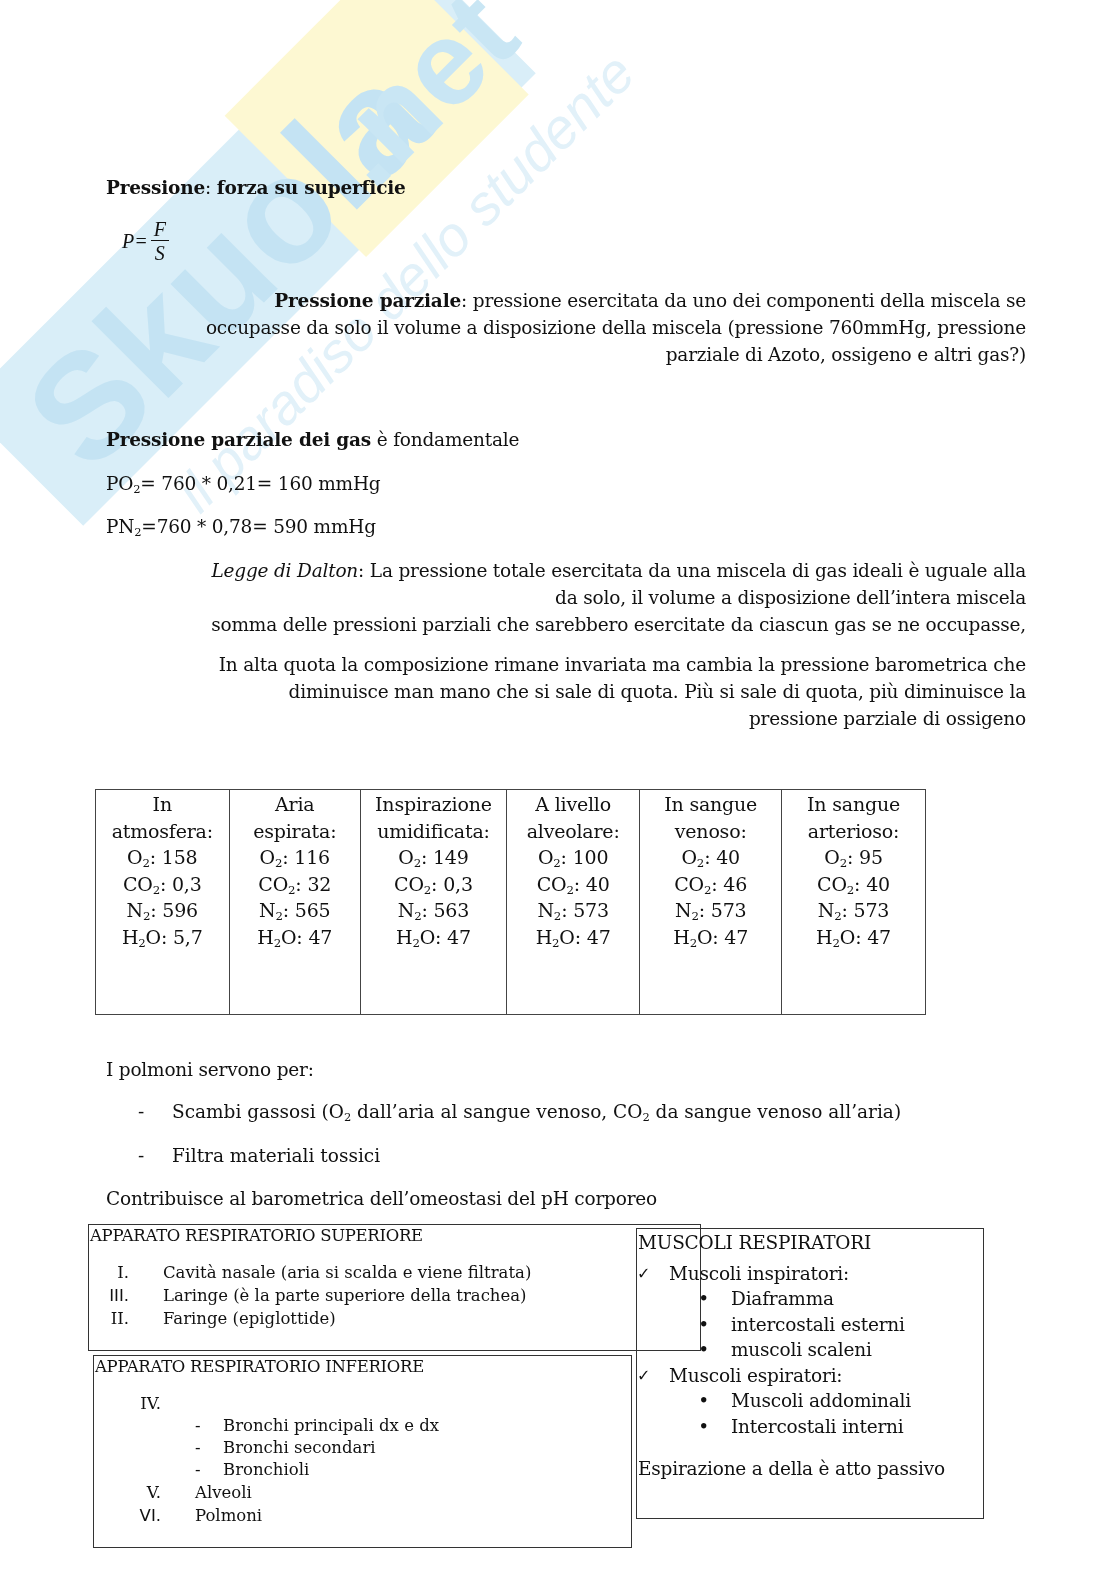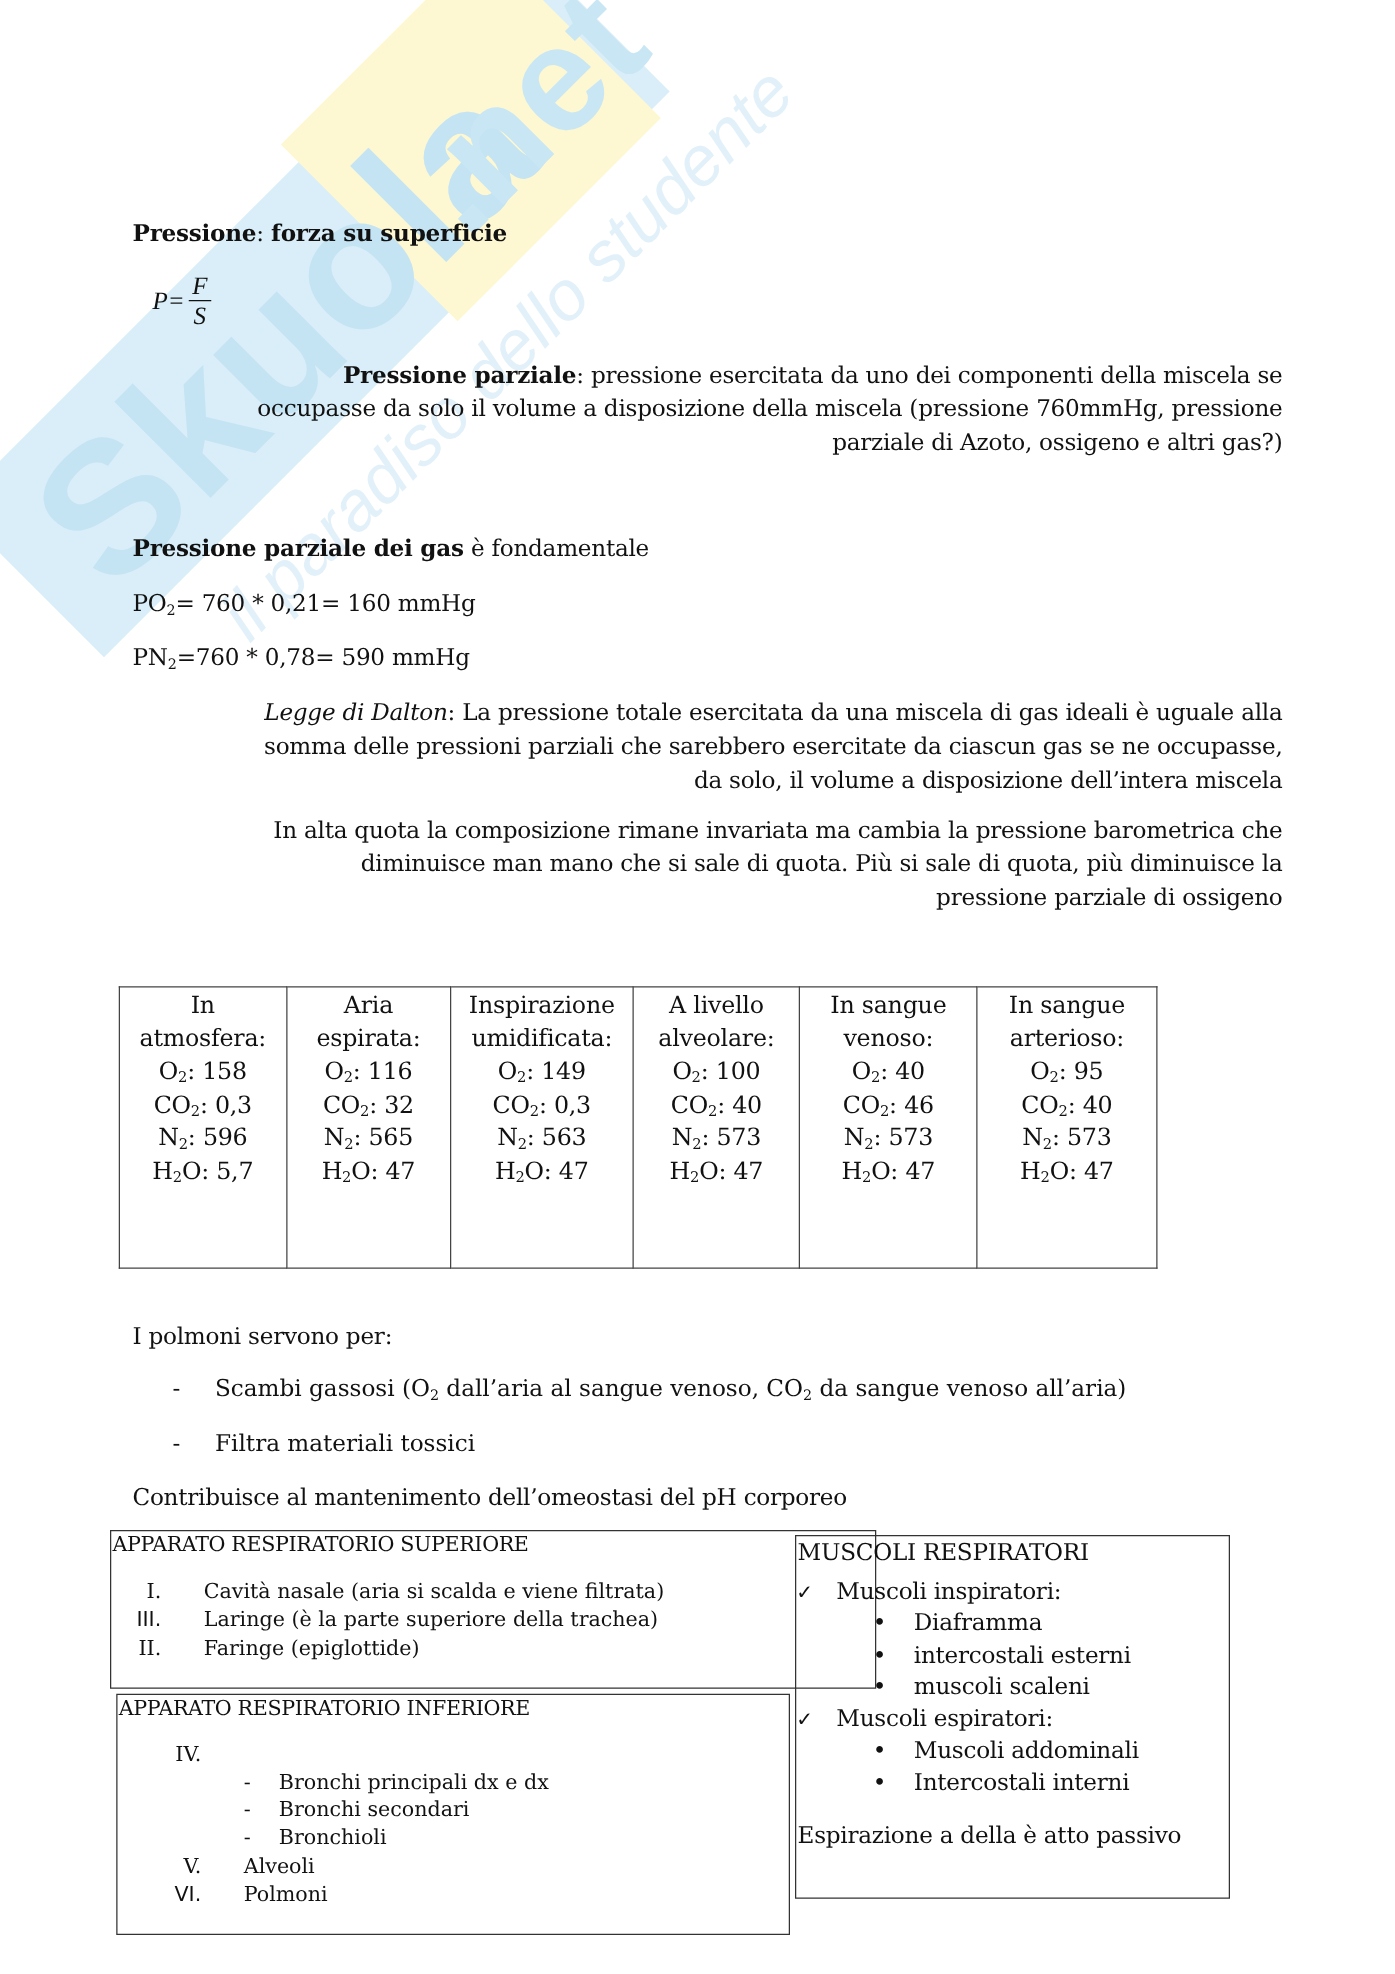--- a/index.html
+++ b/index.html
@@ -62,22 +62,22 @@
 </p>
 <p class="abs p" style="left:106px; top:470px;">
   <span>PO</span><sub>2</sub><span>= 760 * 0,21= 160 mmHg</span>
 </p>
 <p class="abs p" style="left:106px; top:513px;">
   <span>PN</span><sub>2</sub><span>=760 * 0,78= 590 mmHg</span>
 </p>
 
 <div class="abs" style="left:106px; top:557px; width:920px;">
   <p class="p"><i>Legge di Dalton</i><span>: La pressione totale esercitata da una miscela di gas ideali è uguale alla</span></p>
+  <p class="p">da solo, il volume a disposizione dell’intera miscela</p>
   <p class="p">somma delle pressioni parziali che sarebbero esercitate da ciascun gas se ne occupasse,</p>
-  <p class="p">da solo, il volume a disposizione dell’intera miscela</p>
 </div>
 
 <div class="abs" style="left:106px; top:651px; width:920px;">
   <p class="p">In alta quota la composizione rimane invariata ma cambia la pressione barometrica che</p>
   <p class="p">diminuisce man mano che si sale di quota. Più si sale di quota, più diminuisce la</p>
   <p class="p">pressione parziale di ossigeno</p>
 </div>
 
 <table class="gas">
   <tbody>
@@ -136,21 +136,21 @@
 
 <p class="abs p" style="left:106px; top:1056px;">I polmoni servono per:</p>
 <div class="abs dash-item" style="left:138px; top:1098px;">
   <span style="width:34px">-</span>
   <span><span>Scambi gassosi (O</span><sub>2</sub><span> dall’aria al sangue venoso, CO</span><sub>2</sub><span> da sangue venoso all’aria)</span></span>
 </div>
 <div class="abs dash-item" style="left:138px; top:1142px;">
   <span style="width:34px">-</span>
   <span>Filtra materiali tossici</span>
 </div>
-<p class="abs p" style="left:106px; top:1185px;">Contribuisce al mantenimento dell’omeostasi del pH corporeo</p>
+<p class="abs p" style="left:106px; top:1185px;">Contribuisce al barometrica dell’omeostasi del pH corporeo</p>
 
 <div class="box" style="left:88px; top:1224px; width:613px; height:127px;">
   <div class="title" style="padding-left:1px;">APPARATO RESPIRATORIO SUPERIORE</div>
   <div style="margin-top:14px;">
     <div class="rl">
         <span class="n" style="width:40px">I.</span>
         <span style="margin-left:34px">Cavità nasale (aria si scalda e viene filtrata)</span>
       </div>
     <div class="rl">
         <span class="n" style="width:40px; font-family:'DejaVu Sans',sans-serif;">III.</span>

